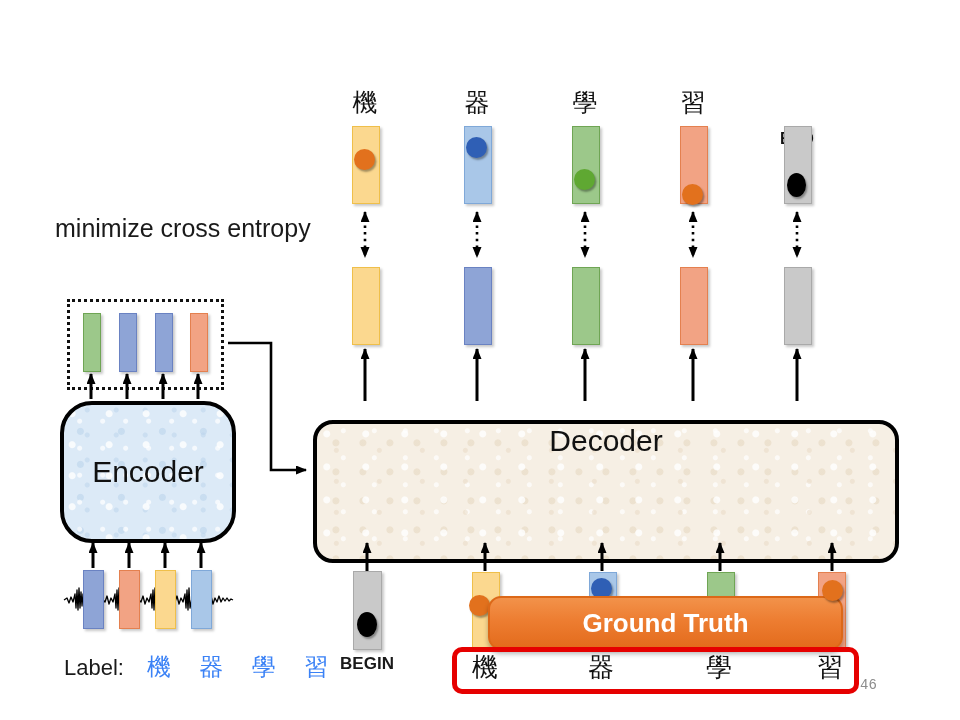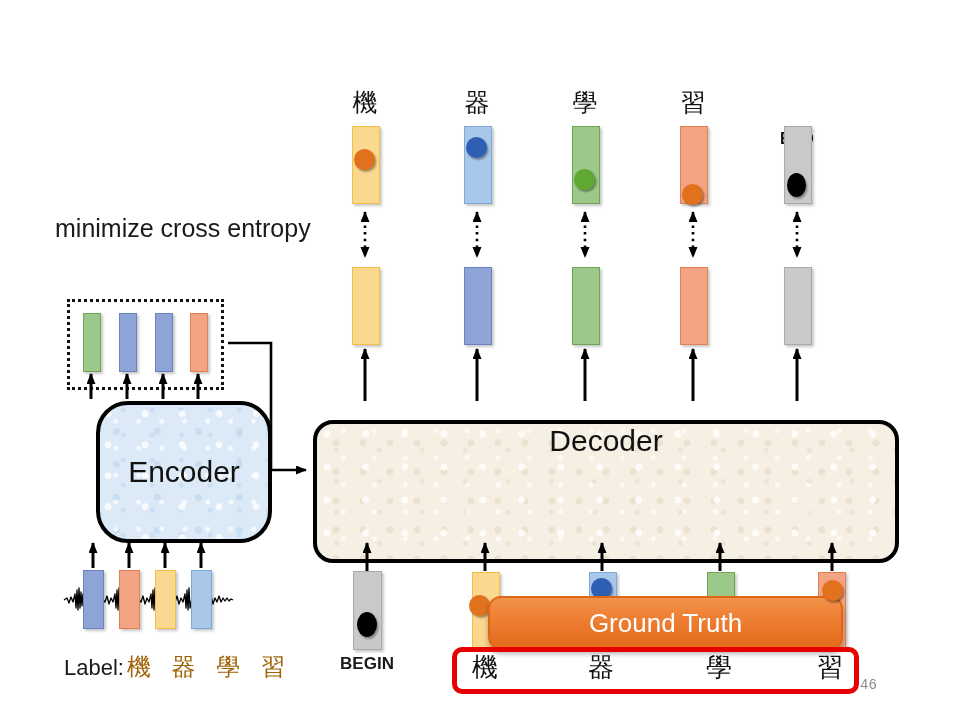--- a/index.html
+++ b/index.html
@@ -35,48 +35,48 @@
        font-family:"DejaVu Sans","Liberation Sans",sans-serif;}
   .endlab{font-size:16px;font-weight:bold;font-family:"Liberation Sans",sans-serif;}
   
   #encoder{left:60px;top:401px;width:168px;height:134px;border:4px solid #000;border-radius:32px;
     background:#DCEAF7;
     background-image:radial-gradient(circle at 22% 28%,rgba(255,255,255,.8) 0 3px,transparent 4px),
       radial-gradient(circle at 68% 60%,rgba(255,255,255,.7) 0 2px,transparent 3px),
       radial-gradient(circle at 40% 80%,rgba(185,210,235,.55) 0 3px,transparent 4px),
       radial-gradient(circle at 80% 20%,rgba(185,210,235,.5) 0 2px,transparent 3px);
     background-size:37px 31px,23px 27px,41px 33px,29px 25px;
-    display:flex;align-items:center;justify-content:center;z-index:1;margin-left:36px;}
+    display:flex;align-items:center;justify-content:center;z-index:1;}
   #decoder{left:313px;top:420px;width:578px;height:135px;border:4px solid #000;border-radius:20px;
     background:#F6EFE4;
     background-image:radial-gradient(circle at 25% 30%,rgba(255,255,255,.8) 0 3px,transparent 4px),
       radial-gradient(circle at 70% 65%,rgba(231,216,194,.6) 0 3px,transparent 4px),
       radial-gradient(circle at 45% 85%,rgba(231,216,194,.5) 0 2px,transparent 3px),
       radial-gradient(circle at 85% 25%,rgba(255,255,255,.7) 0 2px,transparent 3px);
     background-size:39px 33px,27px 29px,43px 31px,31px 27px;
     display:flex;align-items:flex-start;justify-content:center;z-index:1;}
   .boxlabel{font-size:30px;color:#111;}
   #dashedbox{left:67px;top:299px;width:151px;height:85px;border:3.5px dotted #111;z-index:1;}
   
   #gtbanner{left:488px;top:596px;width:351px;height:50px;border-radius:13px;z-index:4;
     background:linear-gradient(180deg,#F2924A 0%,#ED7D31 45%,#E36B1C 100%);
     border:2px solid #DC6818;box-shadow:0 4px 5px rgba(0,0,0,.28);
     display:flex;align-items:center;justify-content:center;}
-  #gtbanner span{color:#fff;font-size:26px;font-weight:400;}
+  #gtbanner span{color:#fff;font-size:26px;font-weight:700;}
   
   #redbox{left:452px;top:647px;width:397px;height:37px;border:5px solid #E60000;border-radius:10px;
     background:transparent;z-index:4;}
   .gttok{position:absolute;top:650px;width:34px;text-align:center;font-size:26px;line-height:34px;
     color:#111;z-index:5;font-family:"DejaVu Sans","Liberation Sans",sans-serif;}
   
   #loss{left:55px;top:214px;font-size:25px;}
   #beginlab{left:330px;top:654px;width:74px;text-align:center;font-size:17px;font-weight:600;}
   #labelrow{left:64px;top:651px;font-size:22px;display:flex;align-items:baseline;}
-  #labelrow .lr-tokens{margin-left:3px;font-size:24px;letter-spacing:7px;color:#a16207;
-    font-family:Liberation Sans, sans-serif;}
+  #labelrow .lr-tokens{margin-left:23px;font-size:24px;letter-spacing:7px;color:#3b82f6;
+    font-family:Liberation Mono, monospace;}
   #pagenum{left:860px;top:677px;font-size:14px;color:#8c8c8c;font-family:Liberation Mono, monospace;}
   
   #wave{left:62px;top:577px;z-index:1;}
   #arrows{left:0;top:0;z-index:6;pointer-events:none;}
 </style>
 </head>
 <body>
 
 <div id="slide">
 

